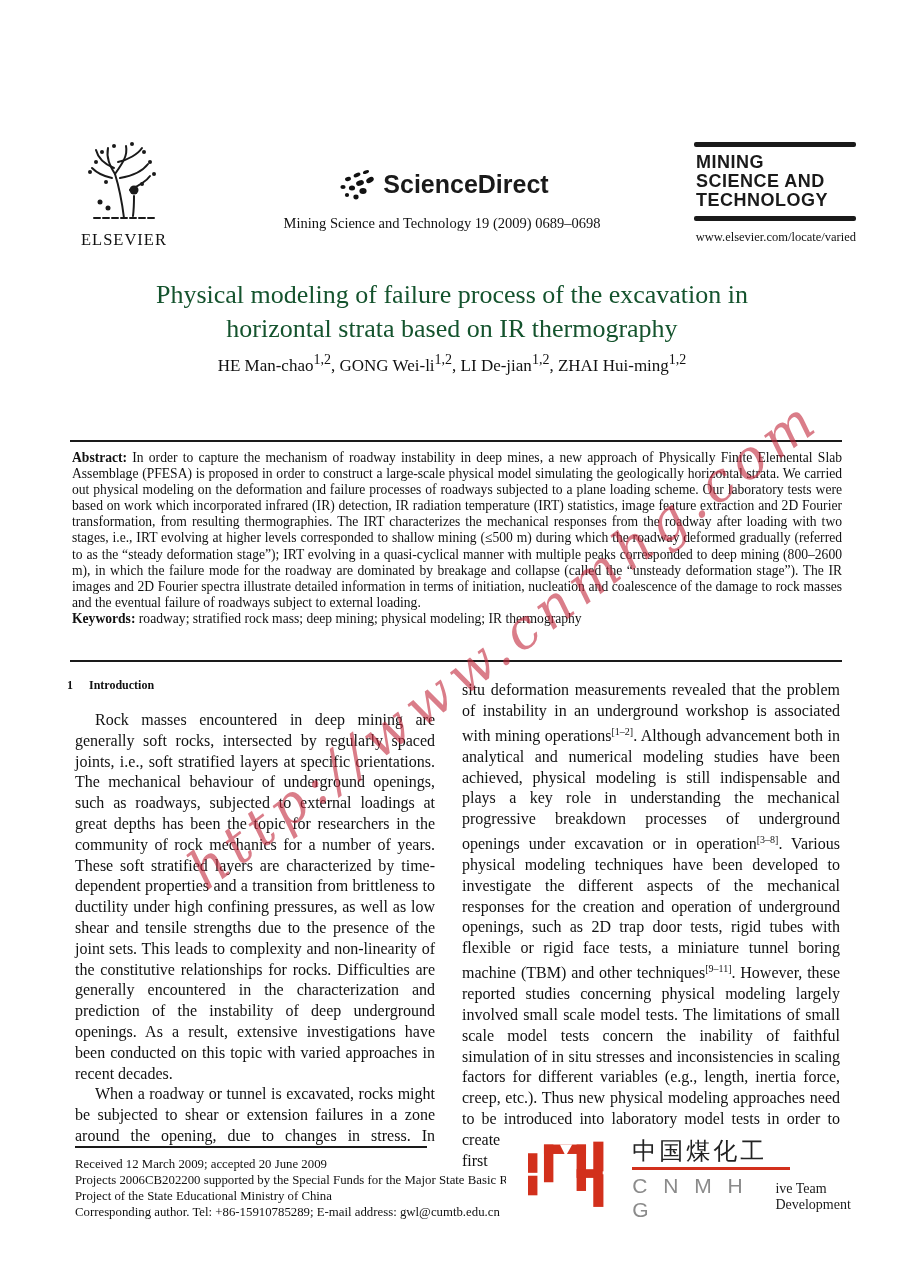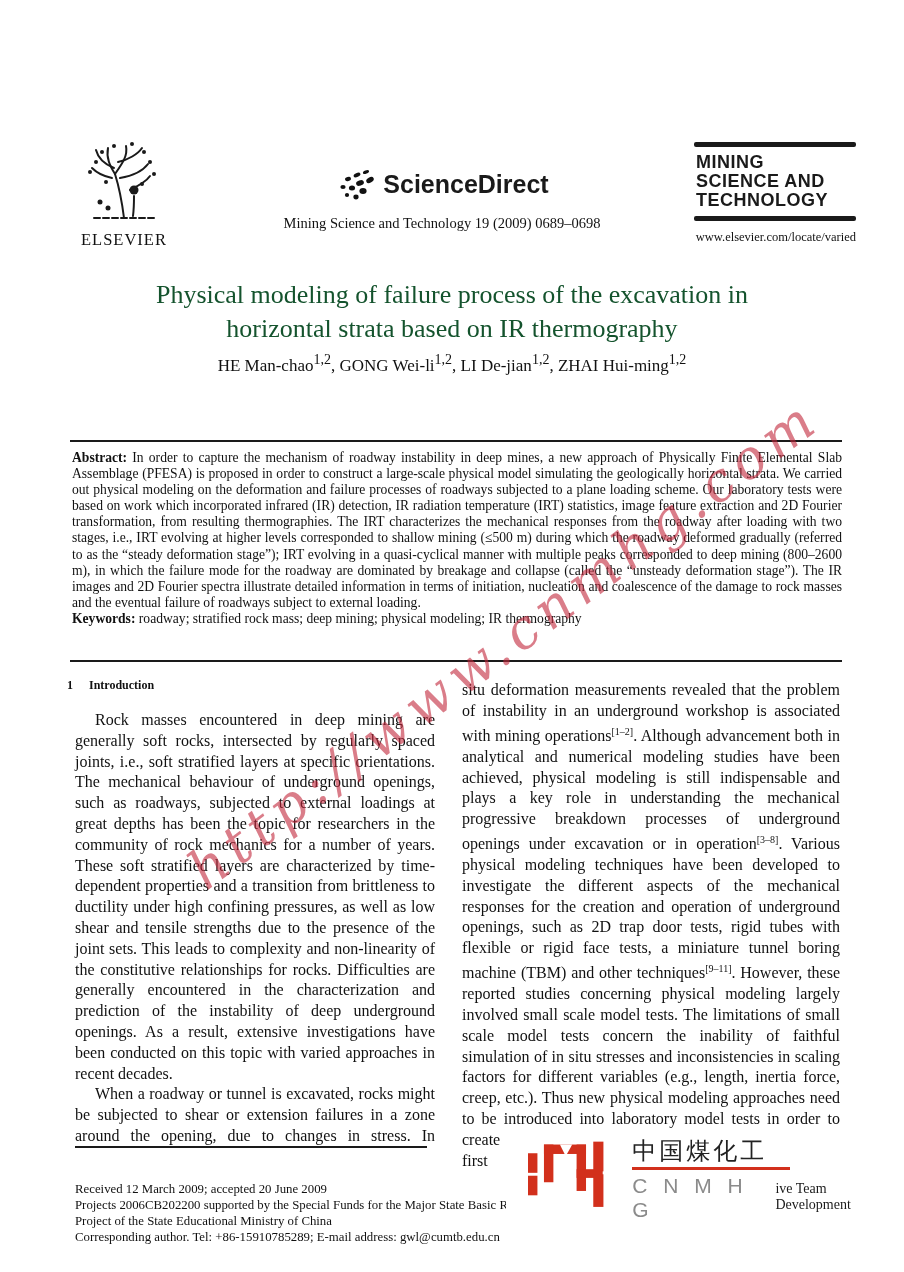--- a/index.html
+++ b/index.html
@@ -46,21 +46,21 @@
         font-size:16px; line-height:20.8px; text-align:justify;}
   .lcol p{margin:0; text-indent:20px;}
   .lcol p.cont{text-align-last:justify;}
   .rcol{position:absolute; left:462px; top:680px; width:378px;
         font-size:16px; line-height:20.8px; text-align:justify; text-align-last:justify;}
   .rcol sup{font-size:10px;}
 
   
   .footrule{position:absolute; left:75px; top:1146px; width:352px; height:2px; background:#1a1a1a;}
   .footnotes{position:absolute; left:75px; top:1156px; width:500px;
-             font-size:12.8px; line-height:16px;margin-top:25px;}
+             font-size:12.8px; line-height:16px;}
   .footnotes div{white-space:nowrap;}
 
   
   .watermark{
     position:absolute; left:195px; top:845px; z-index:5;
     transform:rotate(-37deg); transform-origin:0 50%;
     font-family:"DejaVu Serif", serif; font-style:italic;
     font-size:54px; letter-spacing:7px; white-space:nowrap;
     color:rgba(193,39,58,0.60); pointer-events:none;
   }

